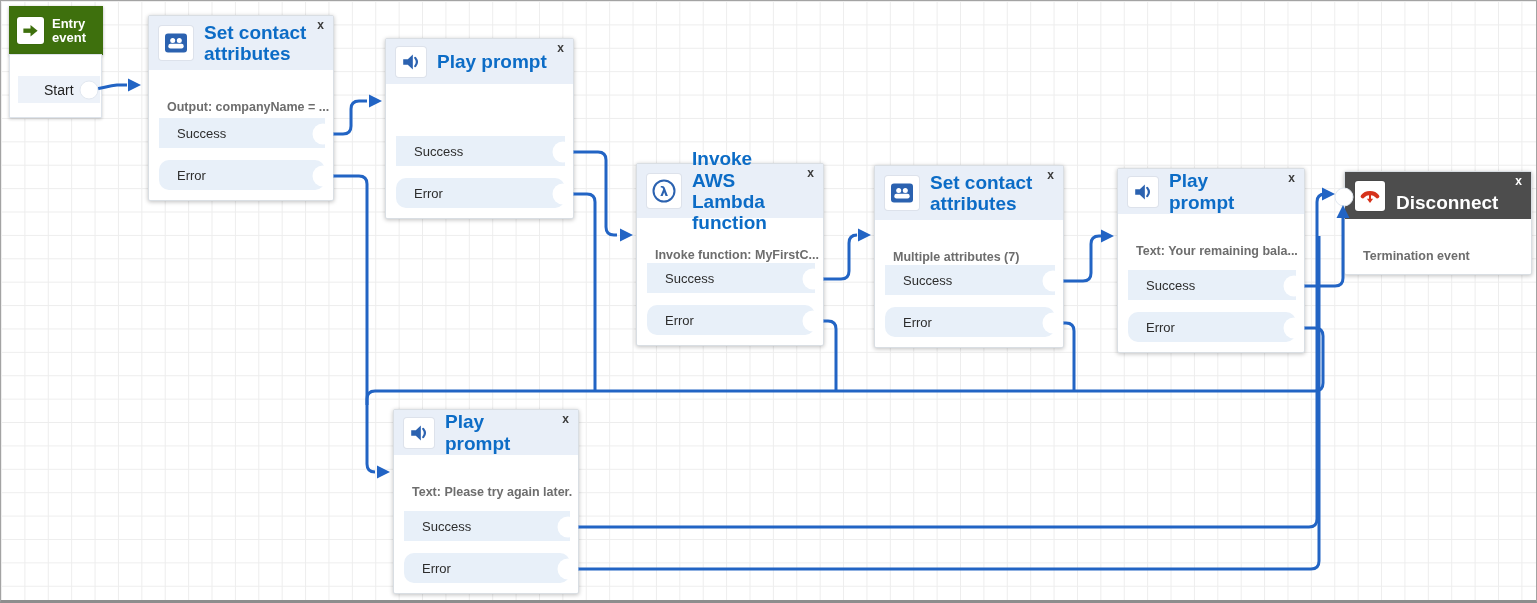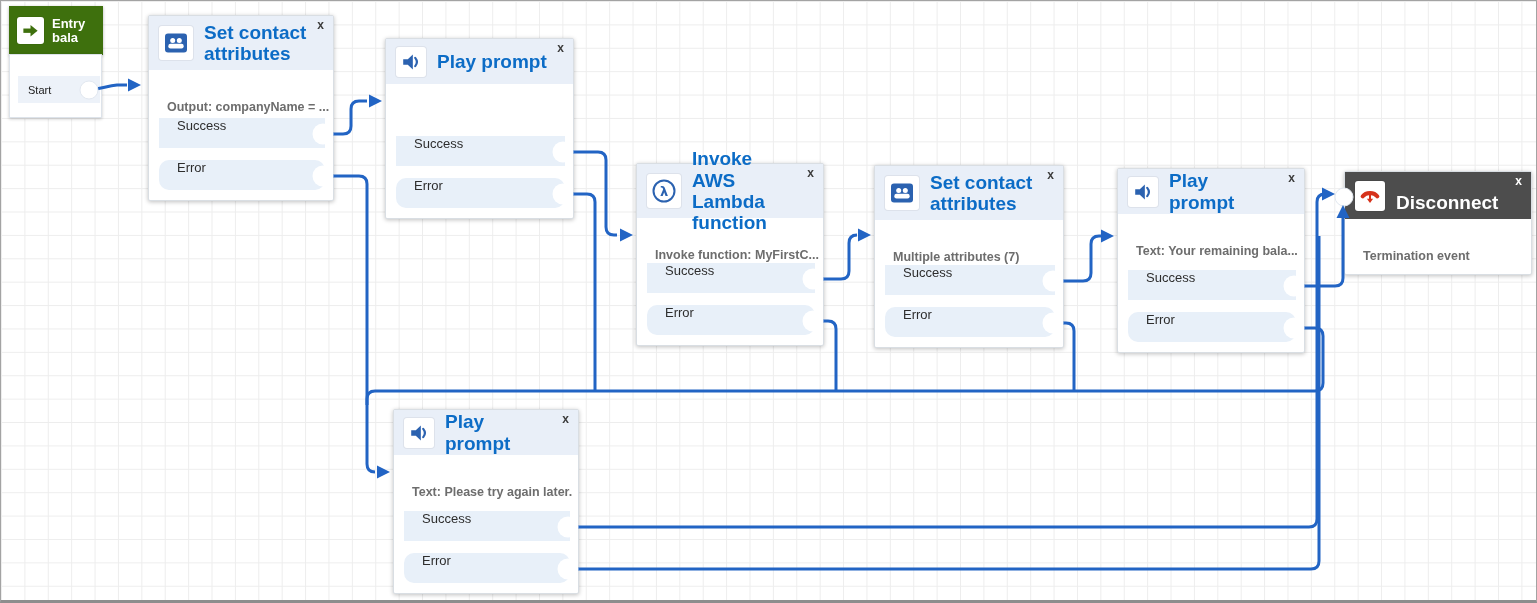--- a/index.html
+++ b/index.html
@@ -35,58 +35,58 @@
     position:absolute;top:3px;right:9px;font-weight:bold;font-size:12px;color:#3c3c3c;
     cursor:pointer;z-index:3;line-height:1;
   }
   .close.white{color:#fff;}
   .desc{
     color:#6d6d6d;font-weight:bold;font-size:12.5px;padding:30px 14px 0 18px;
     white-space:nowrap;overflow:hidden;
   }
   .row{
     position:absolute;left:10px;right:8px;height:30px;background:#e8f0f9;
-    display:flex;align-items:flex-start;padding-left:18px;box-sizing:border-box;
+    display:flex;align-items:center;padding-left:18px;box-sizing:border-box;
     color:#2d2d2d;font-size:13px;
   }
   .row.success{bottom:52px;}
   .row.error{bottom:10px;border-radius:10px;}
   
   .entry-hdr{
     position:absolute;left:8px;top:5px;width:94px;height:49px;background:#3e700d;
     display:flex;align-items:center;gap:8px;padding-left:8px;box-sizing:border-box;
     z-index:2;box-shadow:0 1px 3px rgba(0,0,0,.3);
   }
   .entry-hdr .txt{color:#fff;font-weight:bold;font-size:13px;line-height:1.05;}
   .tile.s26{width:27px;height:27px;border-radius:3px;}
   .start-block{
     position:absolute;left:8px;top:53px;width:93px;height:64px;background:#fff;
     border:1px solid #dde3ea;box-shadow:0 1px 3px rgba(0,0,0,.22);z-index:2;box-sizing:border-box;
   }
   .start-row{
     position:absolute;left:8px;top:21px;width:82px;height:27px;background:#edf2f9;
-    display:flex;align-items:center;padding-left:10px;box-sizing:border-box;
-    color:#222;font-size:11px;
+    display:flex;align-items:center;padding-left:26px;box-sizing:border-box;
+    color:#222;font-size:14px;
   }
 </style>
 </head>
 <body>
 
 <div class="canvas">
 
   <div class="entry-hdr">
     <span class="tile s26">
       <svg width="19" height="19" viewBox="0 0 24 24">
           <g fill="#3e700d">
             <rect x="3" y="9.5" width="10" height="5.5"></rect>
             <polygon points="12,5 12,19.5 21,12.2"></polygon>
           </g>
         </svg>
     </span>
-    <span class="txt">Entry bala</span>
+    <span class="txt">Entry event</span>
   </div>
   <div class="start-block">
     <div class="start-row">
       <span>Start</span>
     </div>
   </div>
 
   <div class="node" style="left:147px;top:14px;width:186px;height:186px">
     <span class="close">x</span>
     <div class="hdr tall">

